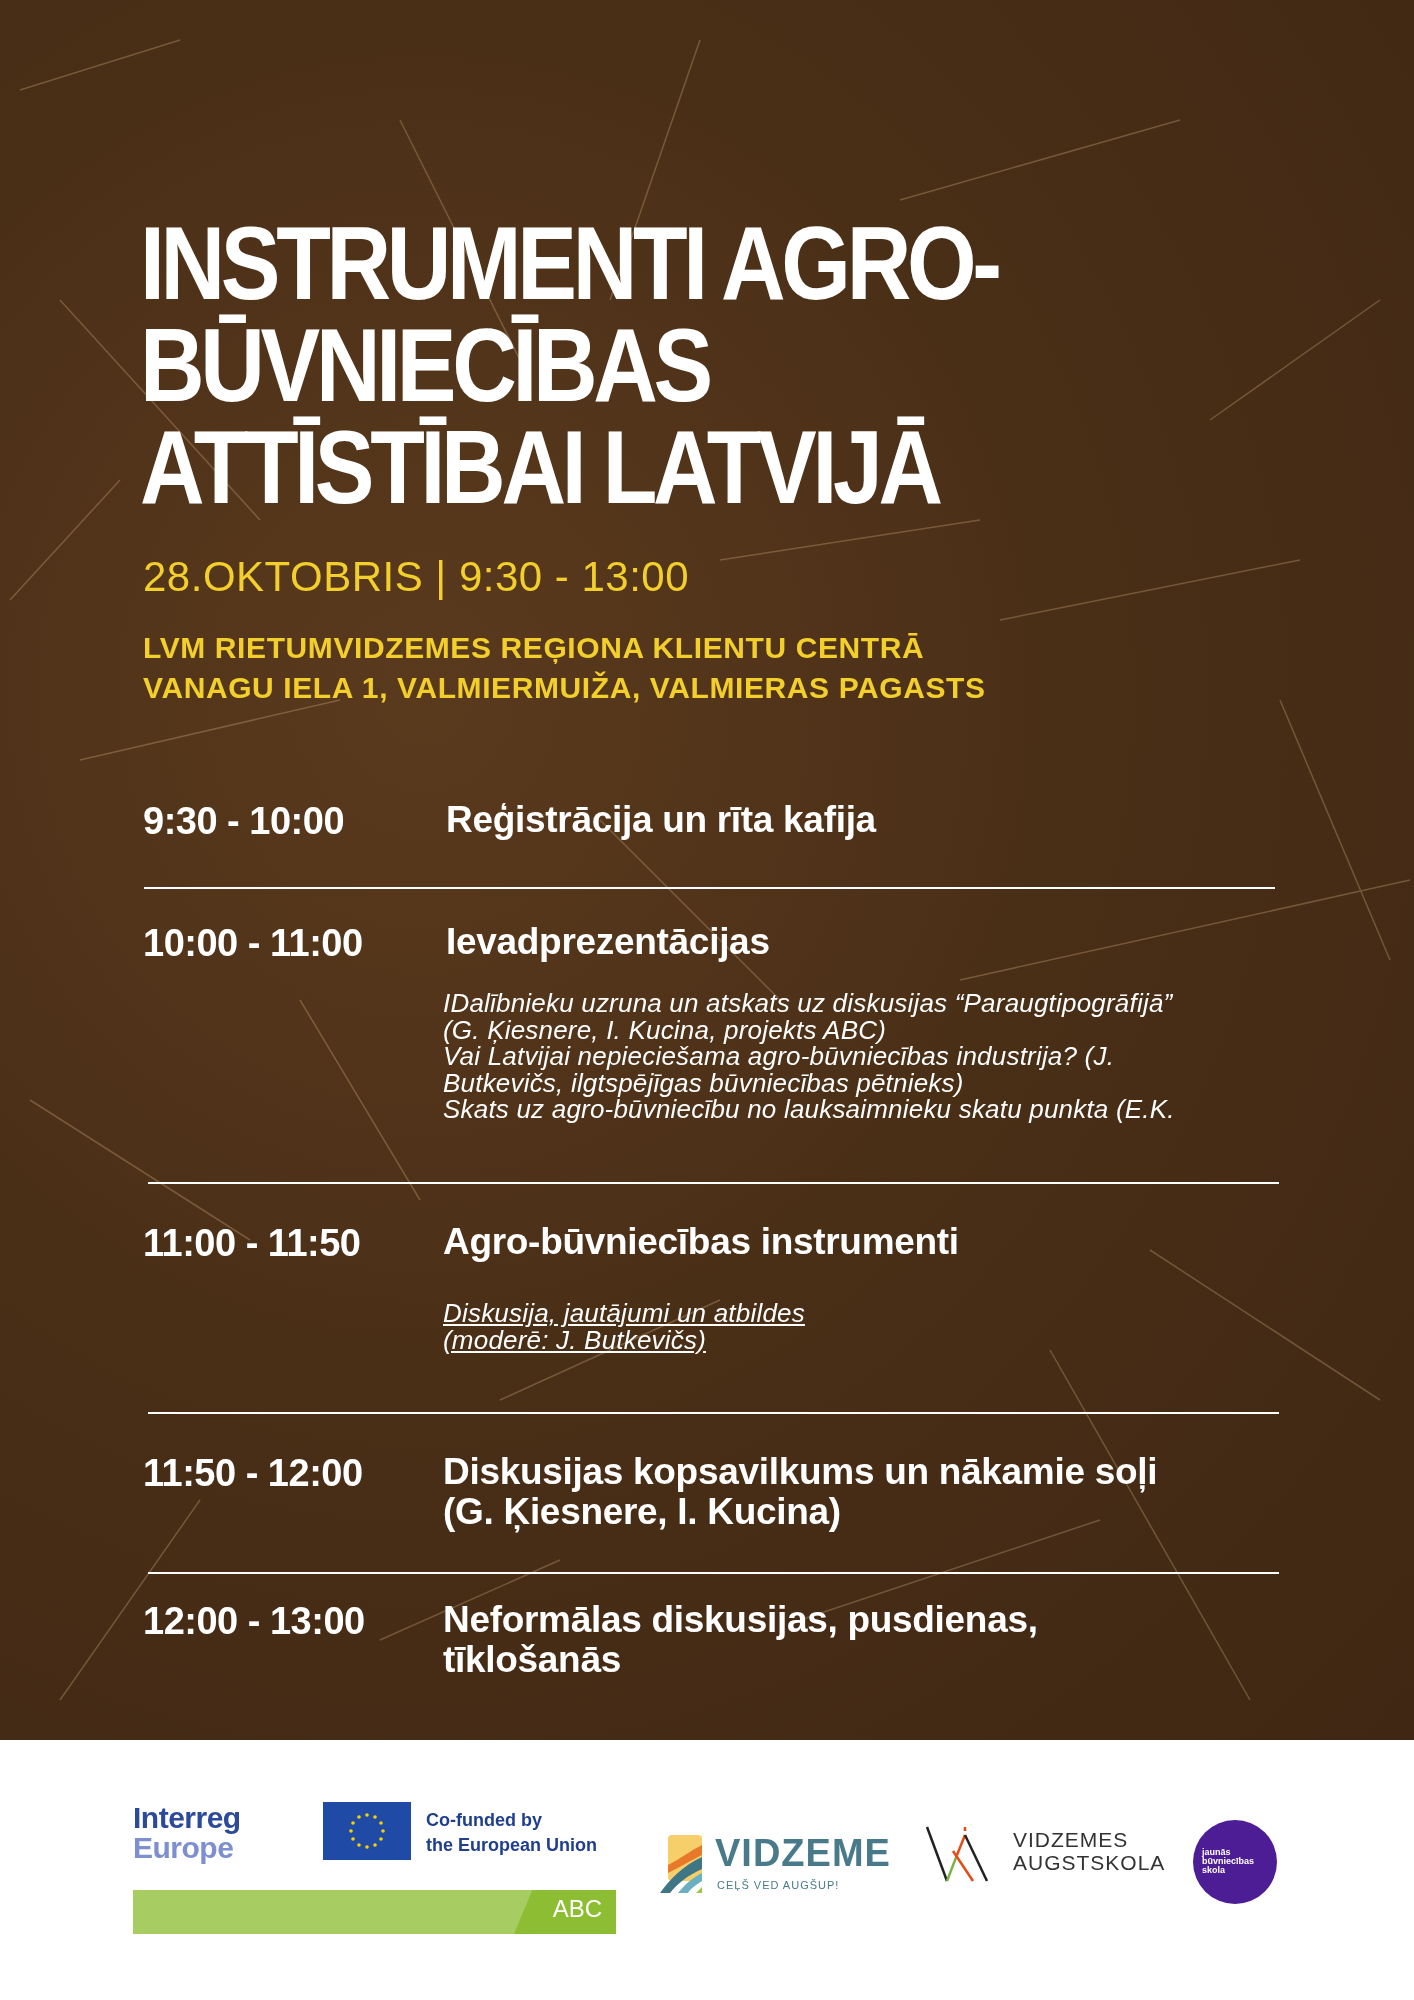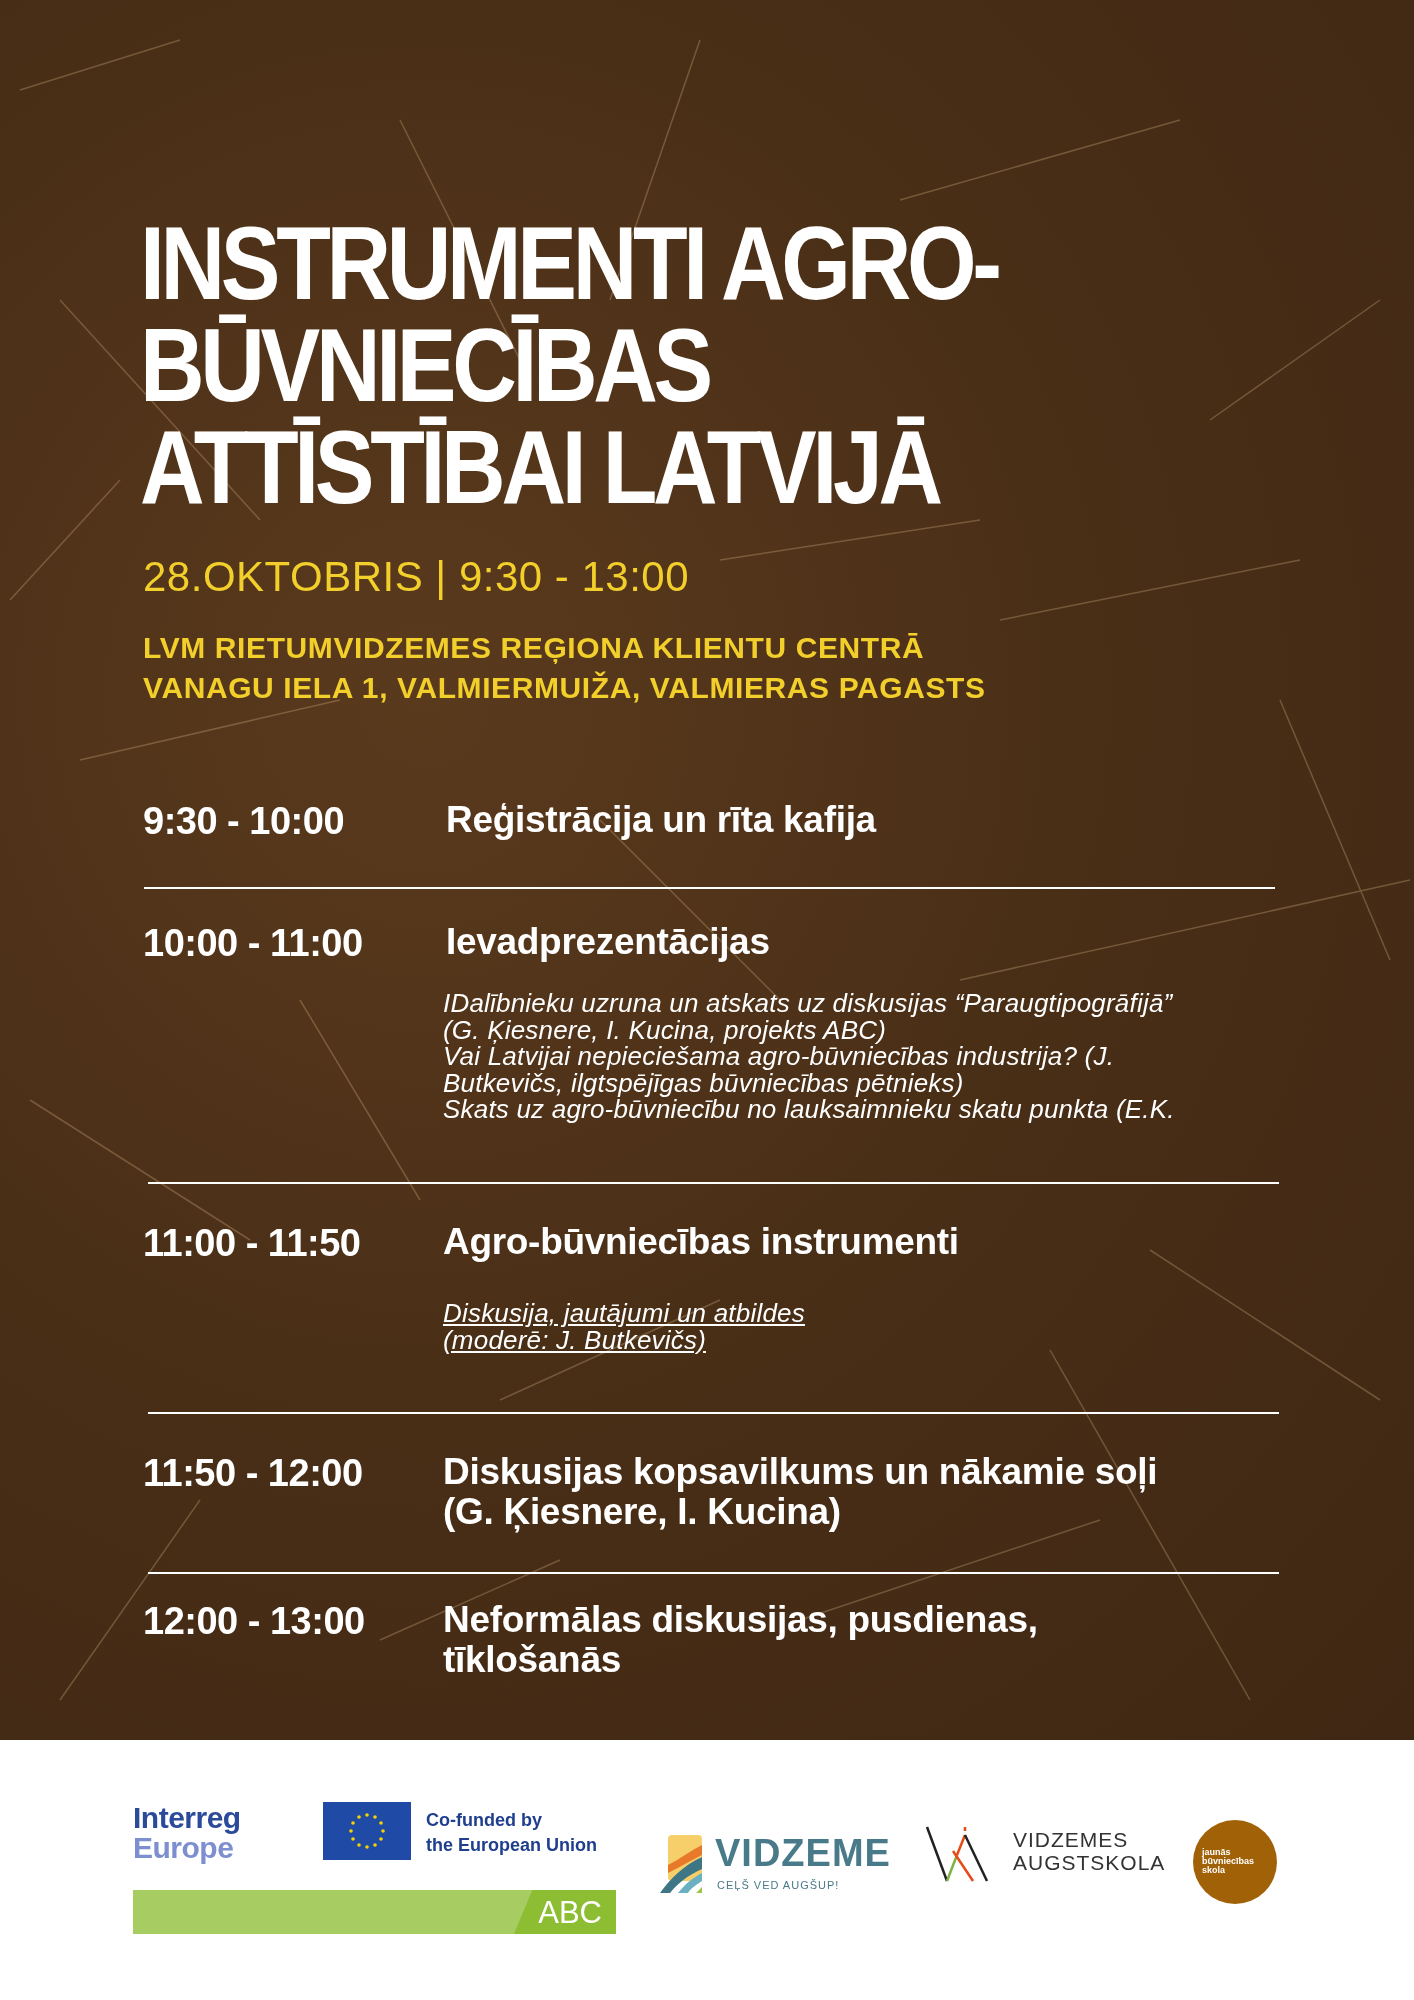--- a/index.html
+++ b/index.html
@@ -28,30 +28,30 @@
   .footer-logos { position:absolute; left:0; top:1740px; width:1414px; height:260px; background:#fff;text-decoration:underline; }
   .interreg { position:absolute; left:133px; top:63px; color:#2c4a9a; font-weight:700; font-size:30px; line-height:30px; letter-spacing:-0.5px; }
   .interreg span { display:block; }
   .interreg .c { color:#7d8fd0; }
   .euflag { position:absolute; left:323px; top:62px; width:88px; height:58px; background:#1f4aa5; }
   .cofund { position:absolute; left:426px; top:68px; color:#1f3f8e; font-weight:700; font-size:18px; line-height:25px; }
   .cofund span { display:block; }
   .abc { position:absolute; left:133px; top:150px; width:483px; height:44px; background:#a6cc62; overflow:hidden; }
   .abc .tab { position:absolute; right:0; top:0; width:102px; height:44px; background:#8dbd33;
               clip-path:polygon(18% 0,100% 0,100% 100%,0 100%); }
-  .abc .lbl { position:absolute; right:14px; top:5px; color:#fff; font-size:31px; }
+  .abc .lbl { position:absolute; right:14px; top:5px; color:#fff; font-size:24px; }
   .vidzeme { position:absolute; left:660px; top:95px; }
   .vidzeme .mark { position:absolute; left:0; top:0; width:46px; height:58px; }
   .vidzeme .name { position:absolute; left:55px; top:-3px; color:#487a8a; font-weight:700; font-size:38px; letter-spacing:1px; }
   .vidzeme .slogan { position:absolute; left:57px; top:44px; color:#487a8a; font-size:11px; letter-spacing:1px; white-space:nowrap; }
   .va { position:absolute; left:925px; top:85px; }
   .va .mark { position:absolute; left:0; top:0; width:66px; height:58px; }
   .va .name { position:absolute; left:88px; top:3px; color:#333; font-size:21px; line-height:23px; letter-spacing:1px; }
   .va .name span { display:block; }
-  .jbs { position:absolute; left:1193px; top:80px; width:84px; height:84px; border-radius:50%; background:#a16207; }
+  .jbs { position:absolute; left:1193px; top:80px; width:84px; height:84px; border-radius:50%; background:#4c1d95; }
   .jbs .t { position:absolute; left:9px; top:28px; color:#fff; font-weight:700; font-size:9px; line-height:9px; }
   .jbs .t span { display:block; }
 </style>
 </head>
 <body>
 
 <div class="poster">
   <svg class="straw" viewBox="0 0 1414 1740" preserveAspectRatio="none">
     <g stroke="#c9a77a" stroke-width="1.5" fill="none">
       <path d="M20 90 L180 40"></path>

